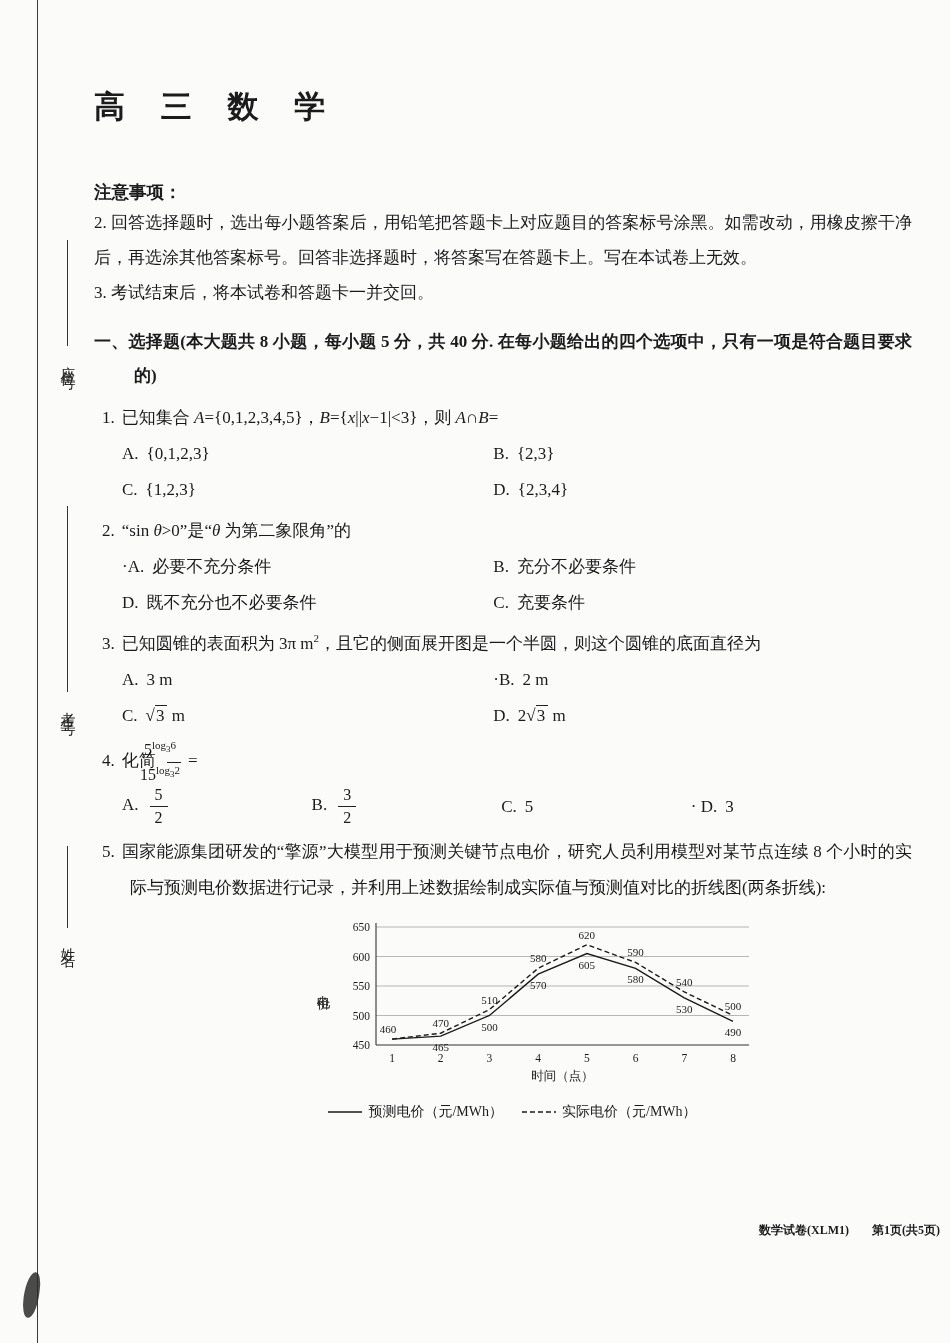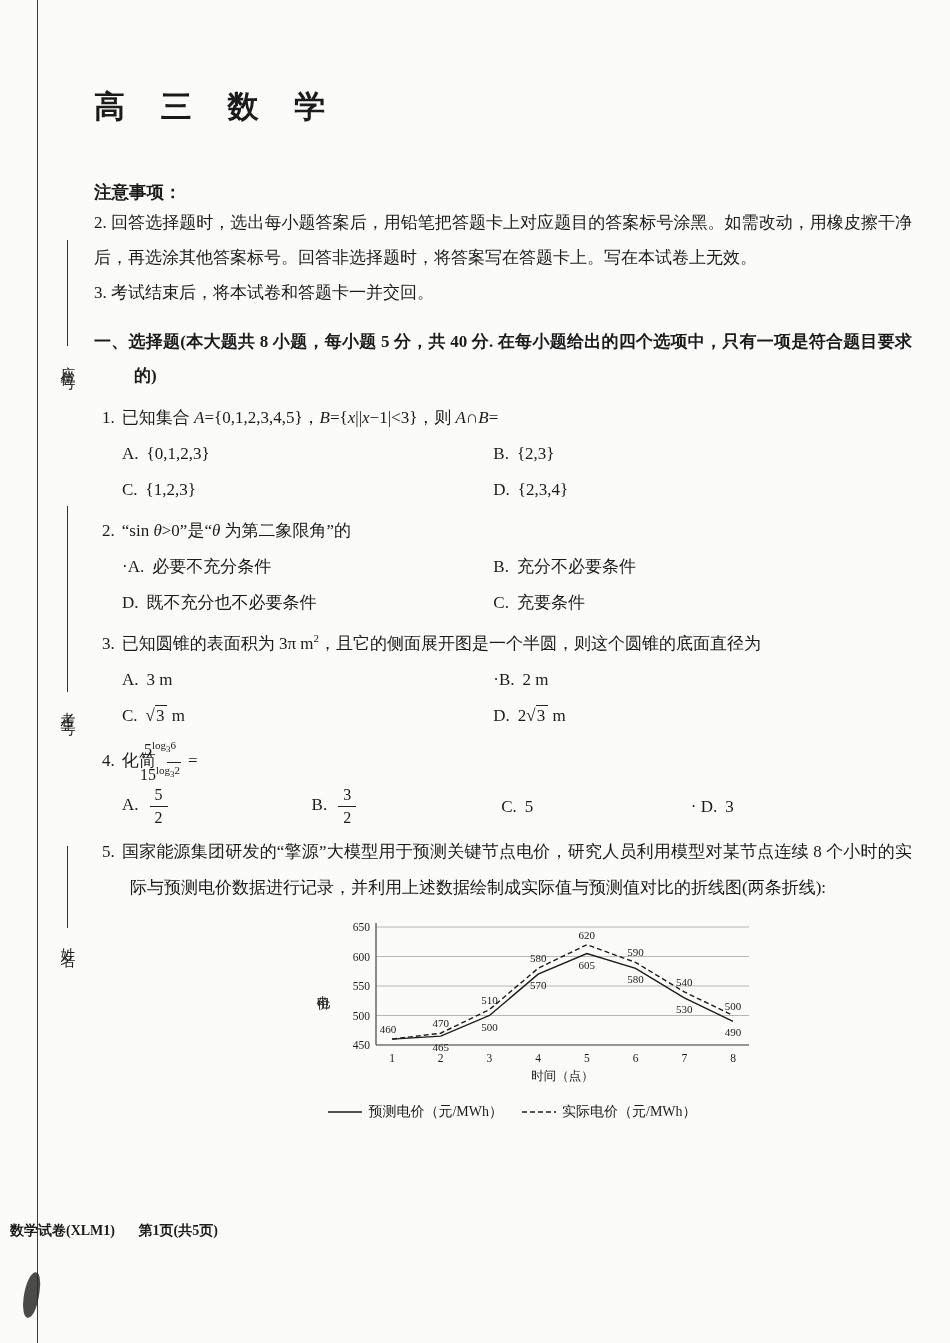--- a/index.html
+++ b/index.html
@@ -40,21 +40,21 @@
   .frac .fn{padding:0 5px 1px 5px;border-bottom:1.3px solid #222;}
   .frac .fd{padding:1px 5px 0 5px;}
   .sqrt{white-space:nowrap;}
   .sqrt .rad{border-top:1.3px solid #222;padding:0 3px 0 1px;}
   
   .chart-wrap{display:flex;align-items:center;margin:10px 0 0 212px;}
   .ylab{writing-mode:vertical-rl;text-orientation:upright;font-size:13.5px;letter-spacing:2px;margin-right:2px;margin-bottom:30px;color:#222;}
   .legend{display:flex;gap:18px;justify-content:center;margin:16px 0 0 160px;font-size:14px;align-items:center;width:500px;}
   .legend .leg-item{display:flex;align-items:center;gap:5px;white-space:nowrap;}
   
-  .footer{position:absolute;left:0;right:0;top:1222px;text-align:left;font-weight:bold;font-size:14px;}
+  .footer{position:absolute;left:0;right:0;top:1222px;text-align:right;font-weight:bold;font-size:12px;}
   .footer span{margin:0 10px;}
   svg text{font-family:"Liberation Serif","DejaVu Serif",serif;fill:#1b1b1b;}
 </style>
 </head>
 <body>
 
 <div class="page">
 
   <div class="edge-line"></div>
 

